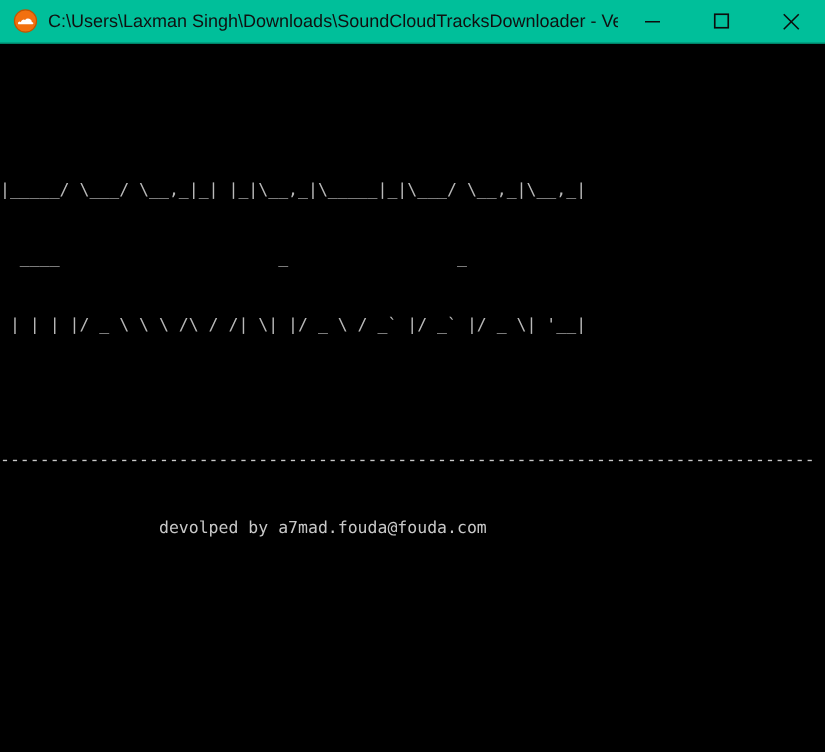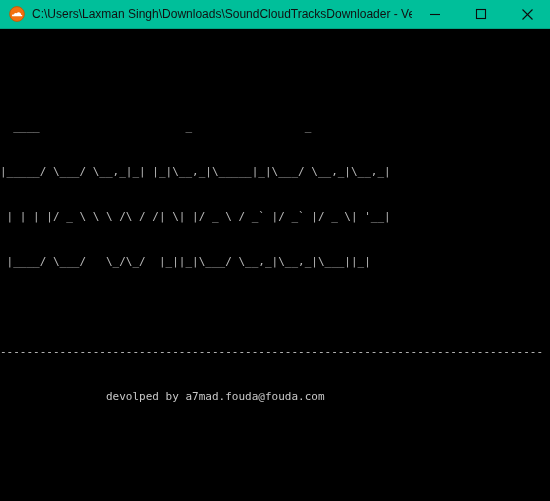--- a/index.html
+++ b/index.html
@@ -120,24 +120,23 @@
         <line x1="1.5" y1="1.5" x2="11.5" y2="11.5" stroke="#0d0d0d" stroke-width="1.1"></line>
         <line x1="11.5" y1="1.5" x2="1.5" y2="11.5" stroke="#0d0d0d" stroke-width="1.1"></line>
       </svg>
     </div>
   </div>
 
   <div id="console">
 
     
     <div class="banner">
+      <span class="bl">|_____/ \___/ \__,_|_| |_|\__,_|\_____|_|\___/ \__,_|\__,_|</span>
       <span class="bl">  ____                      _                 _             </span>
-      <span class="bl">|_____/ \___/ \__,_|_| |_|\__,_|\_____|_|\___/ \__,_|\__,_|</span>
       <span class="bl"> | | | |/ _ \ \ \ /\ / /| \| |/ _ \ / _` |/ _` |/ _ \| '__| </span>
-      <span class="bl"> |____/ \___/   \_/\_/  |_||_|\___/ \__,_|\__,_|\___||_|    </span>
     </div>
 
     <div class="ln">----------------------------------------------------------------------------------</div>
     <div class="ln">                devolped by a7mad.fouda@fouda.com</div>
     
 
     
     
     
     

